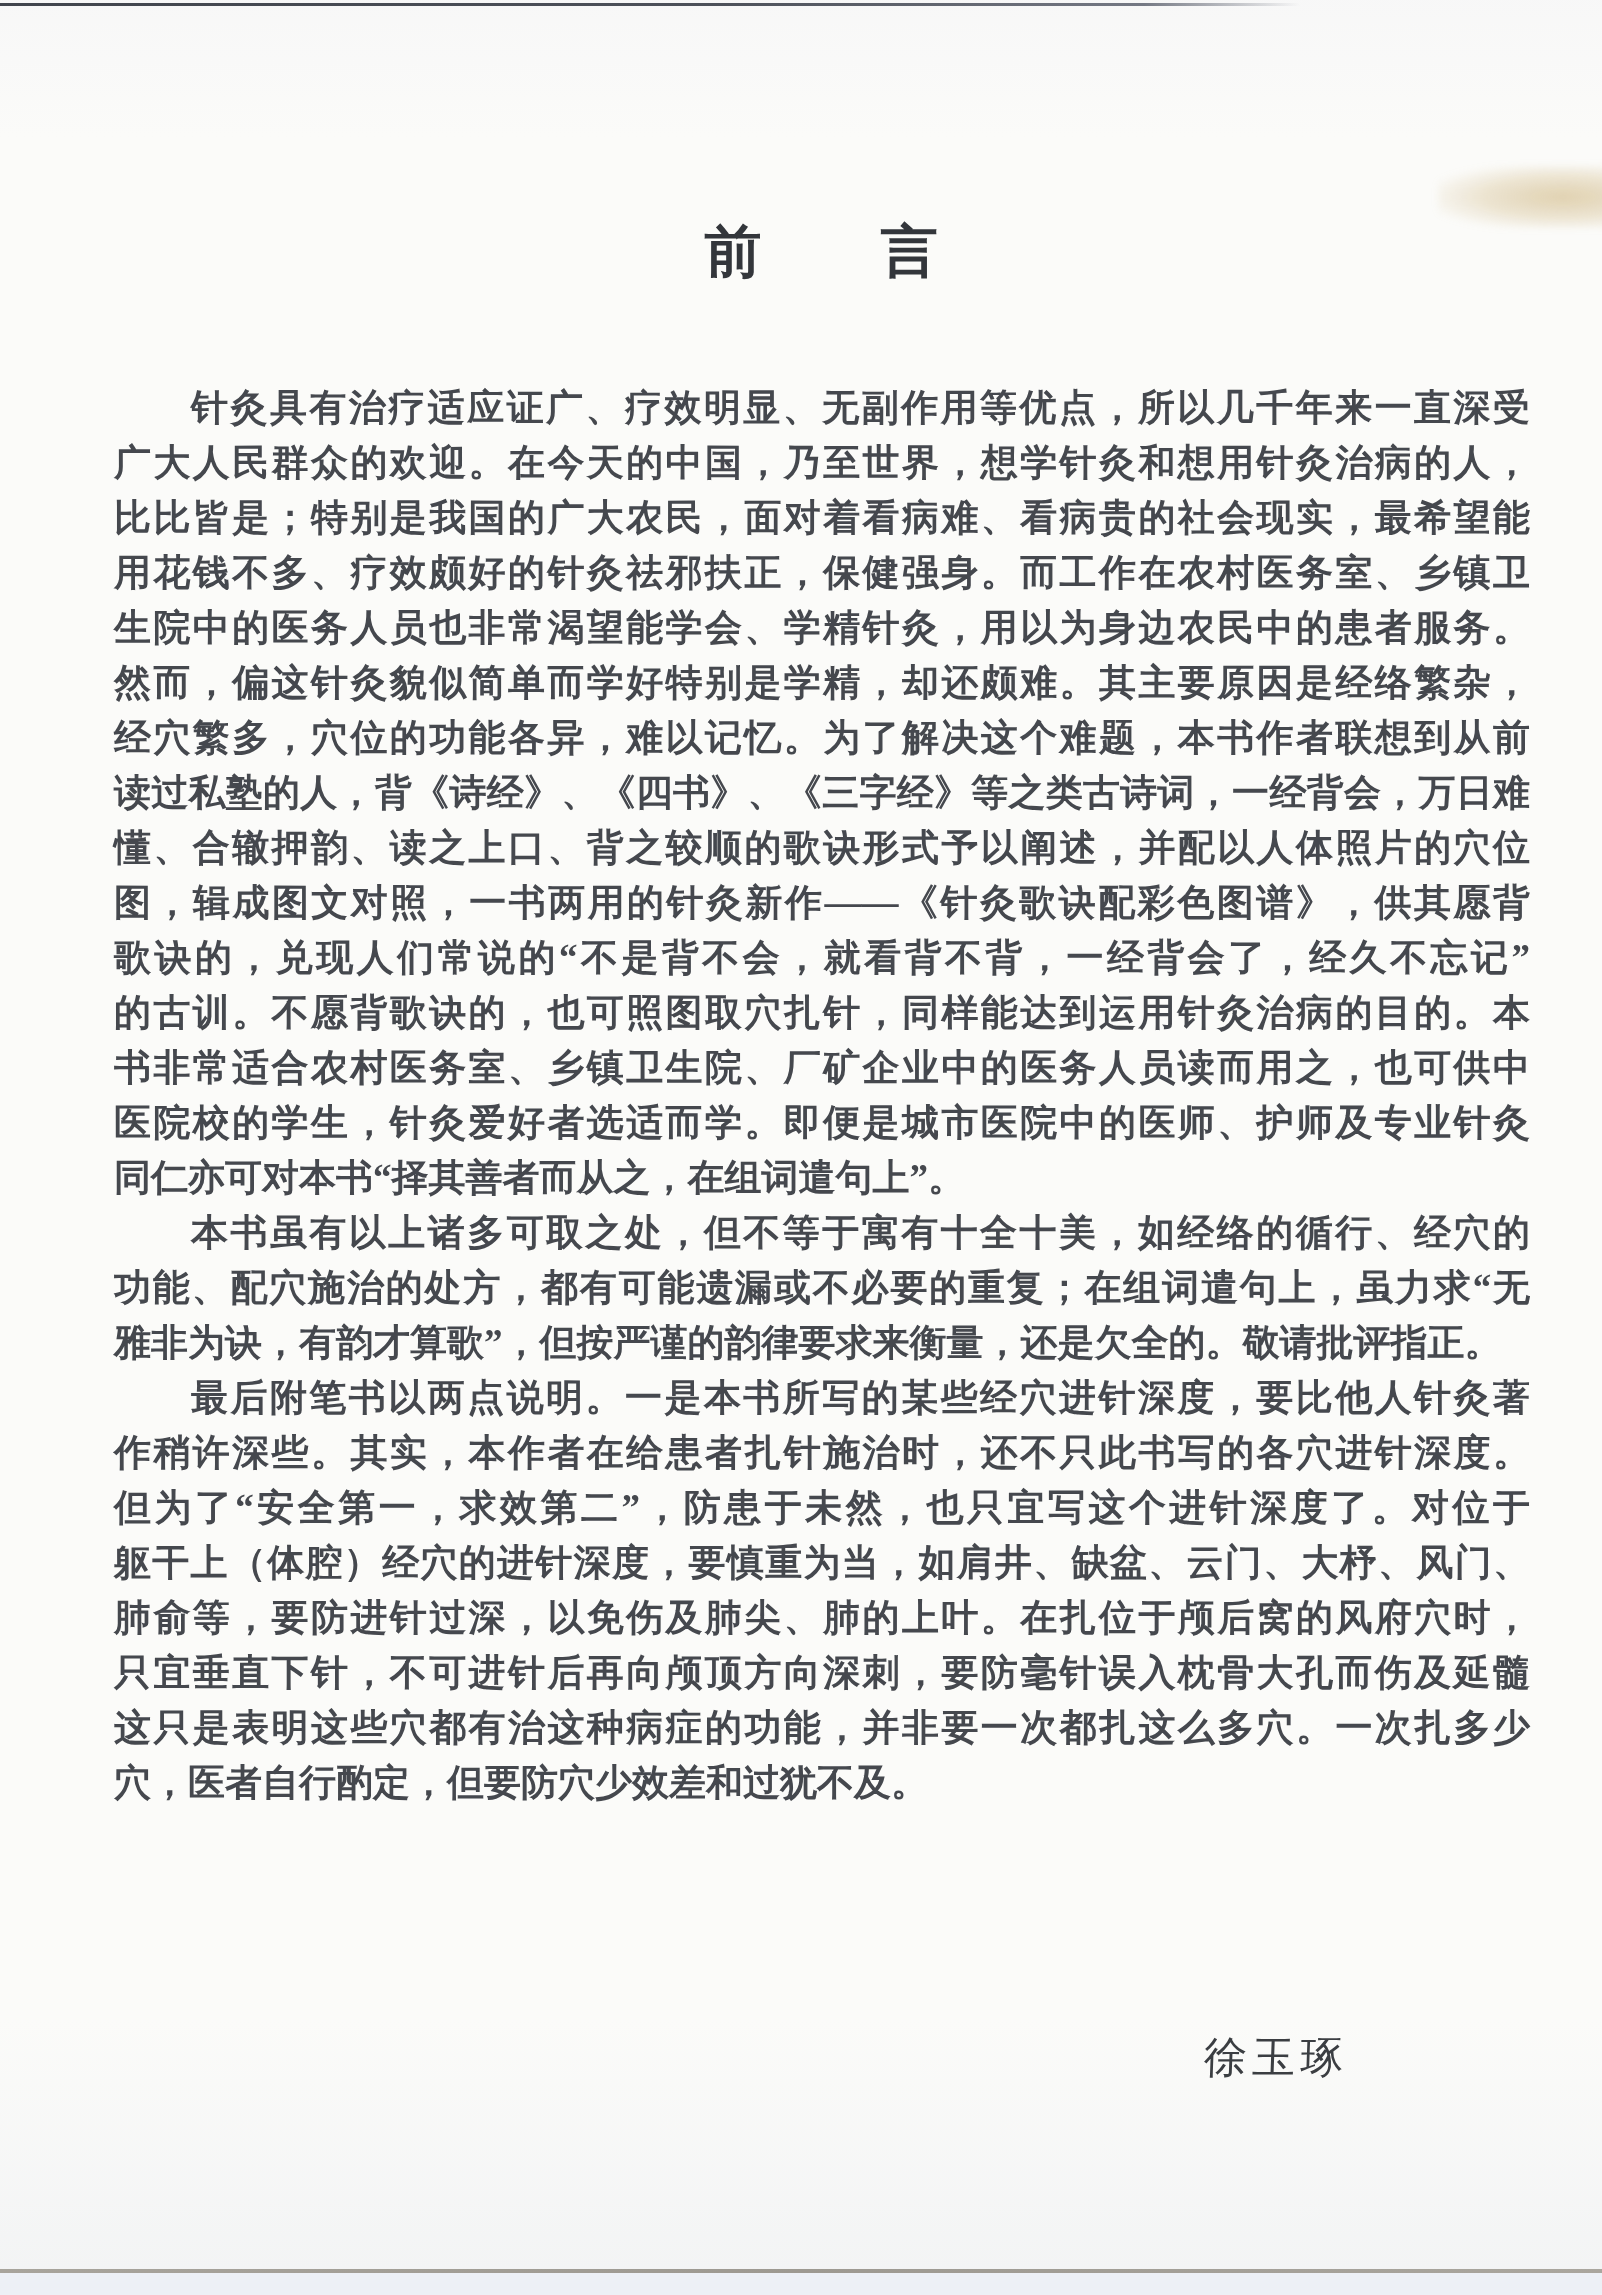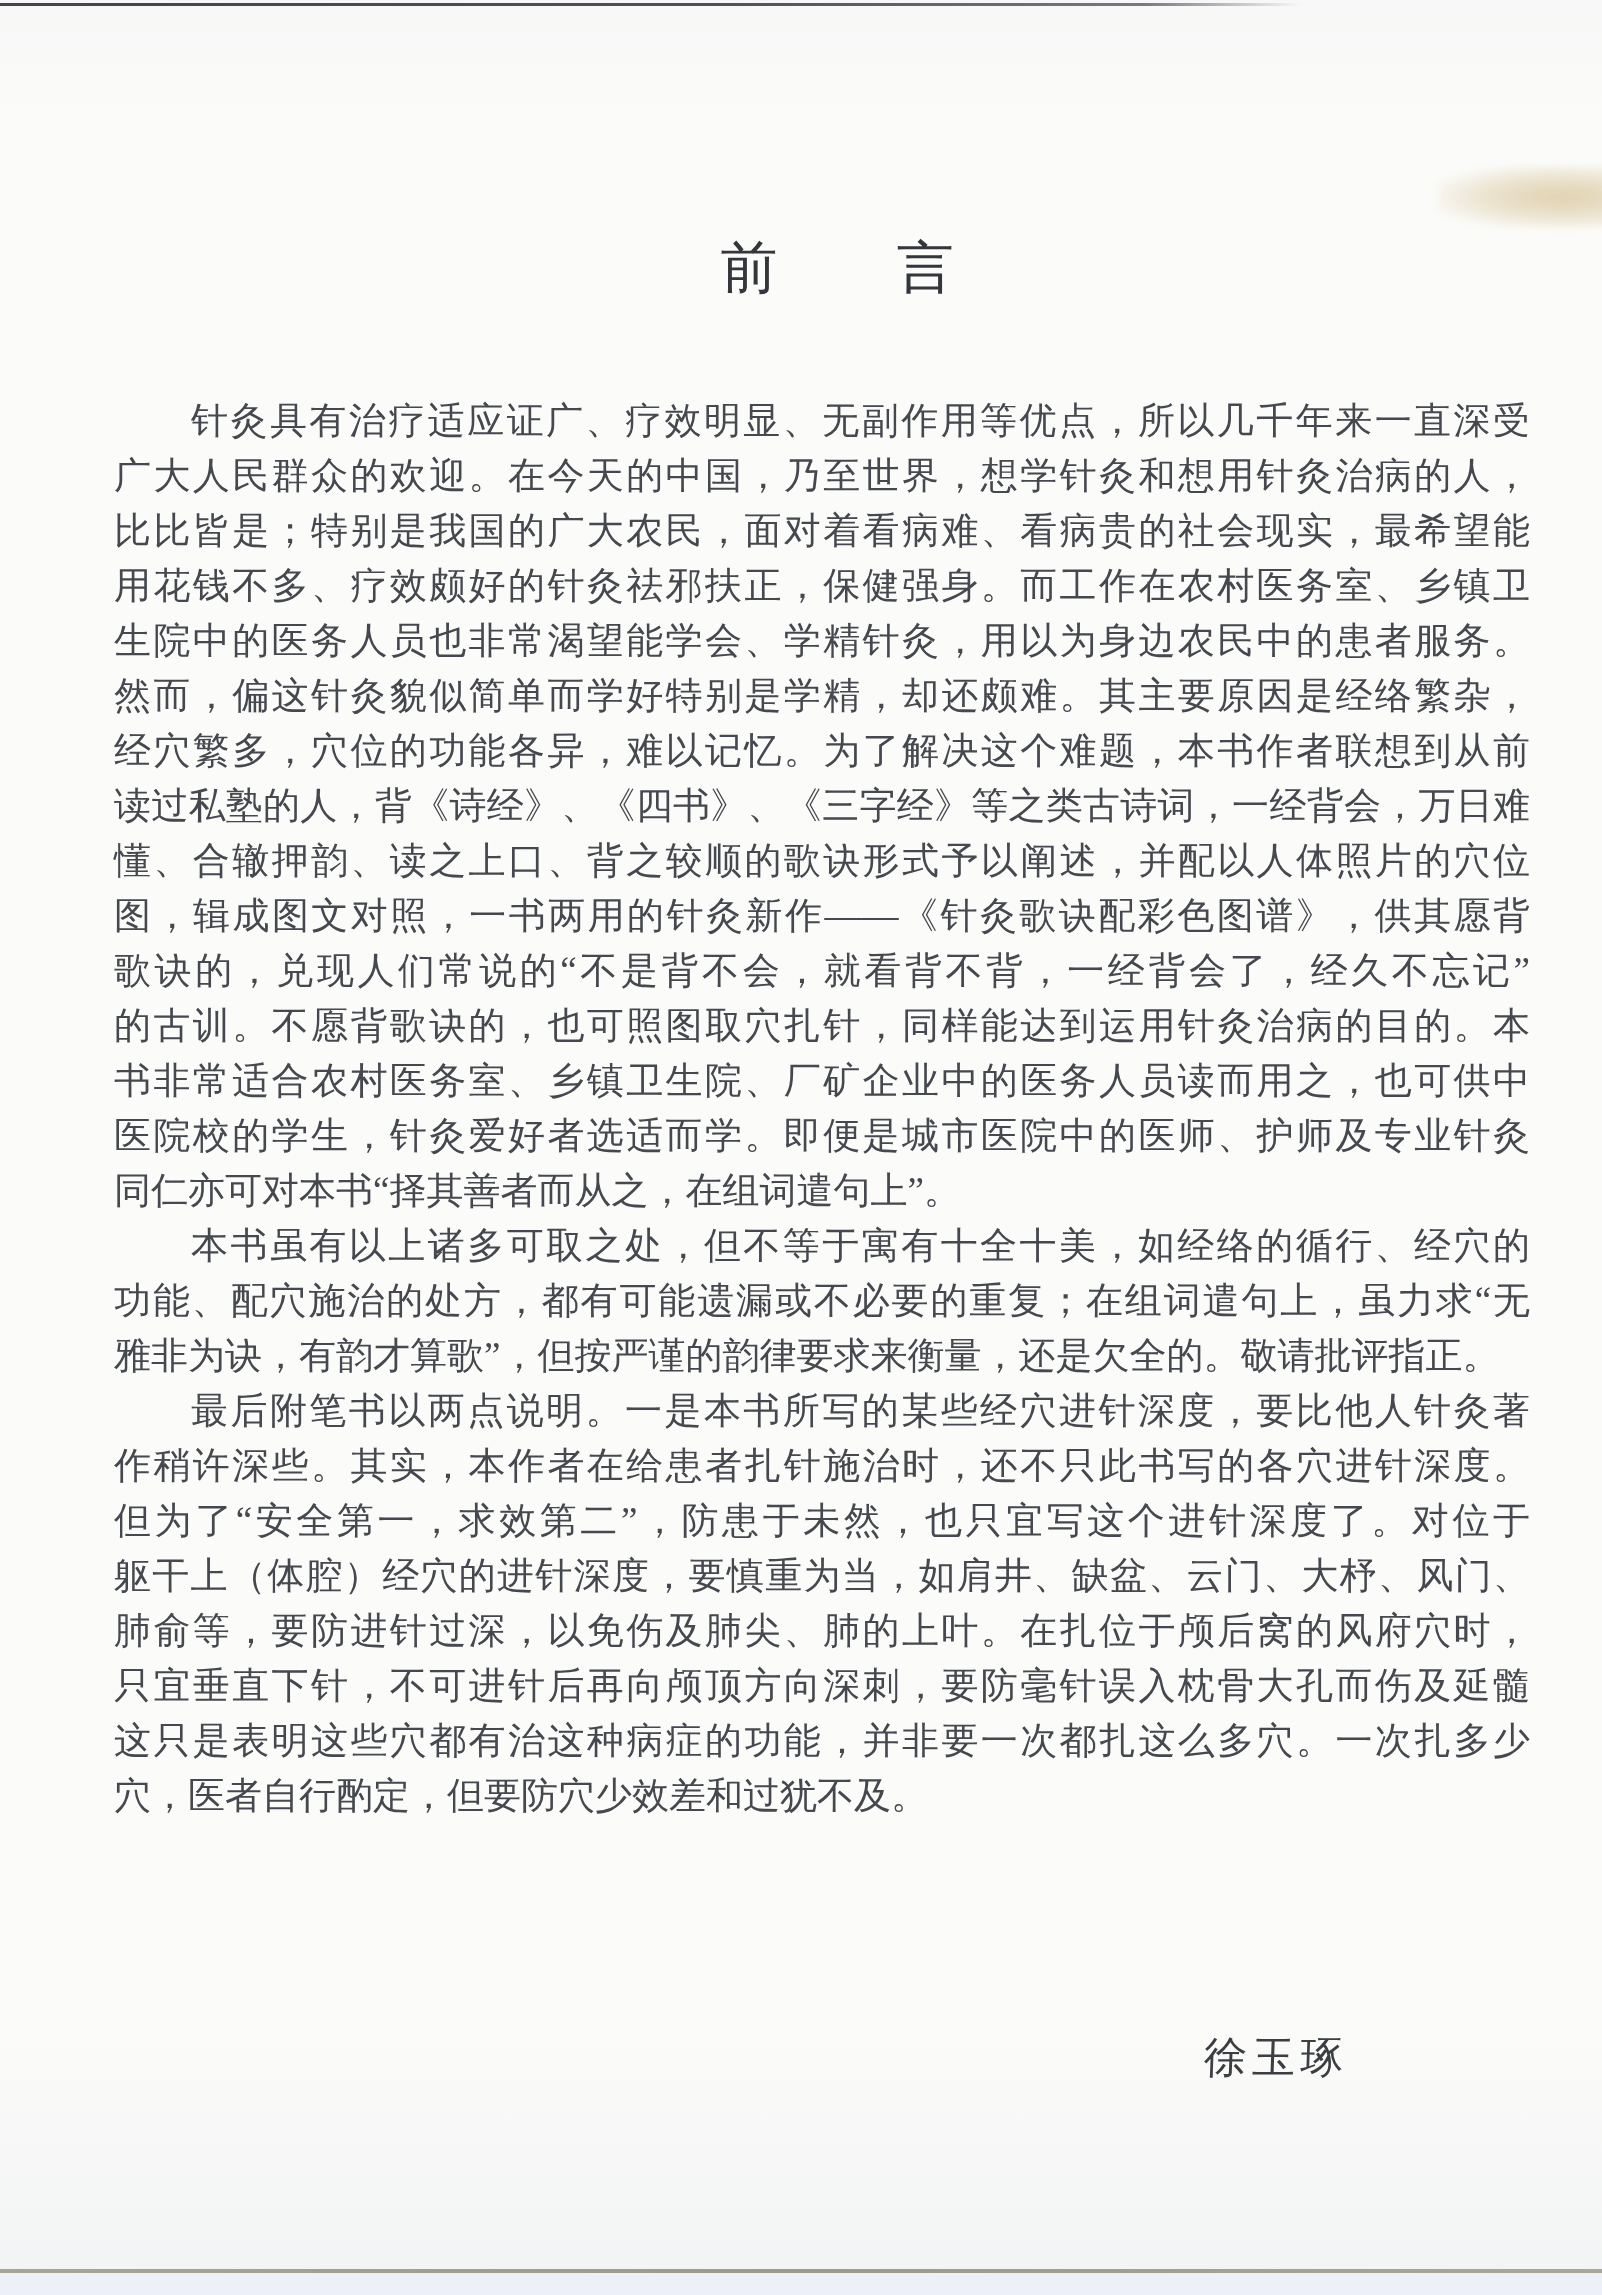--- a/index.html
+++ b/index.html
@@ -42,35 +42,36 @@
       rgba(198,168,104,0.28) 45%,
       rgba(198,168,104,0.10) 68%,
       rgba(198,168,104,0) 82%);
     filter: blur(3.6px);
   }
   .title {
     position: absolute;
     top: 221px;
     left: 114px;
     width: 1416px;
-    margin: 16px;
+    margin: 0;
     text-align: center;
     font-size: 57px;
     line-height: 1.1;
-    font-weight: normal;
+    font-weight: bold;
     color: #33363b;
     letter-spacing: 1.8px;
   }
   .body-text {
     position: absolute;
-    top: 393px;
+    top: 380px;
     left: 114px;
     width: 1416px;
     color: #45484e;
     font-size: 37px;
+    font-weight: bold;
   }
   .line {
     height: 55px;
     line-height: 55px;
     white-space: nowrap;
     text-align: justify;
     text-align-last: justify;
     text-justify: inter-character;
     overflow: visible;
   }

